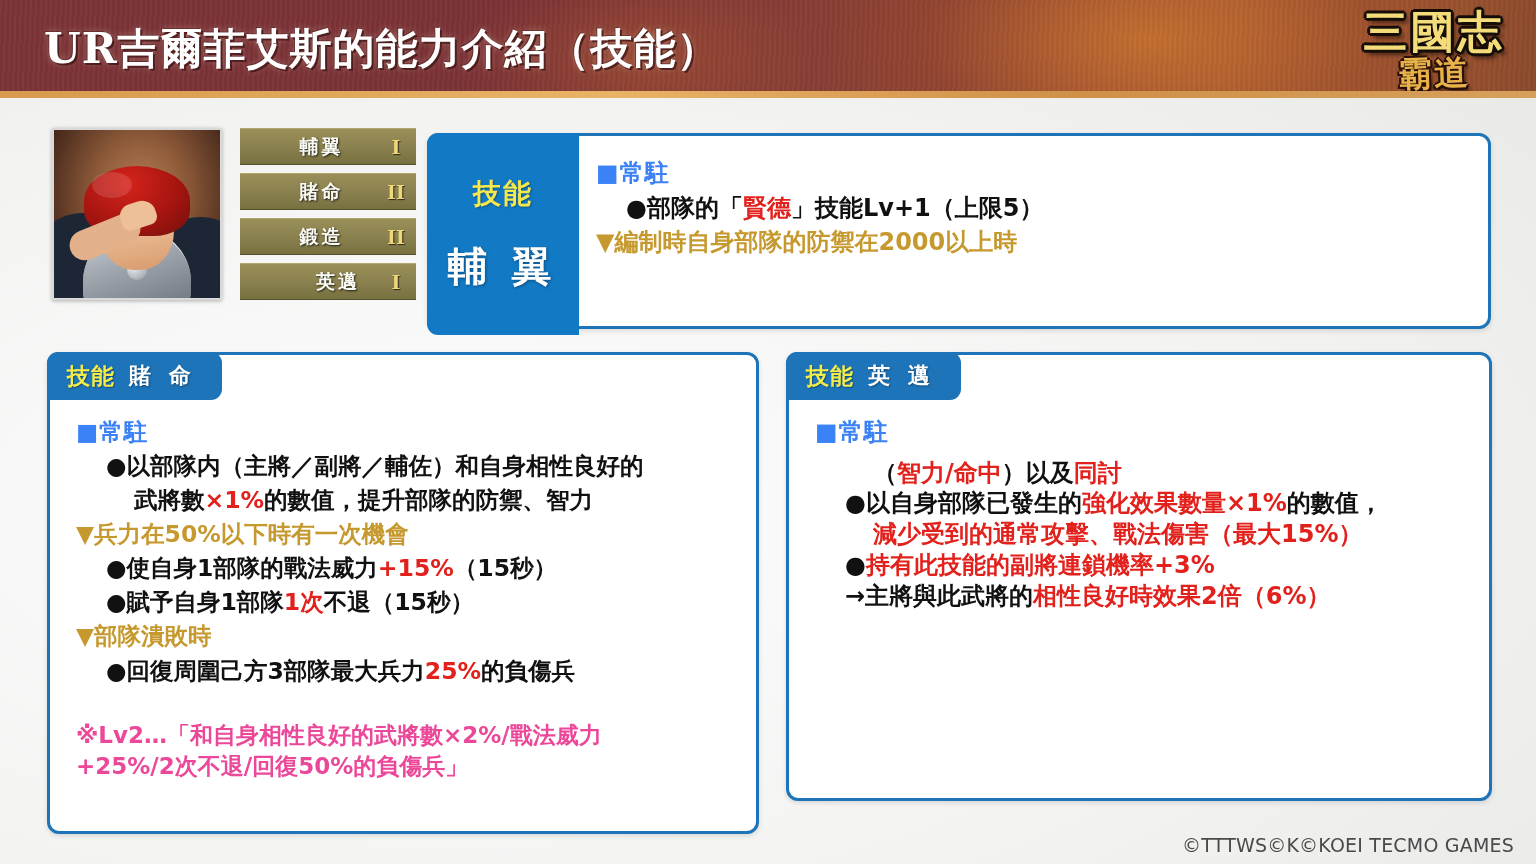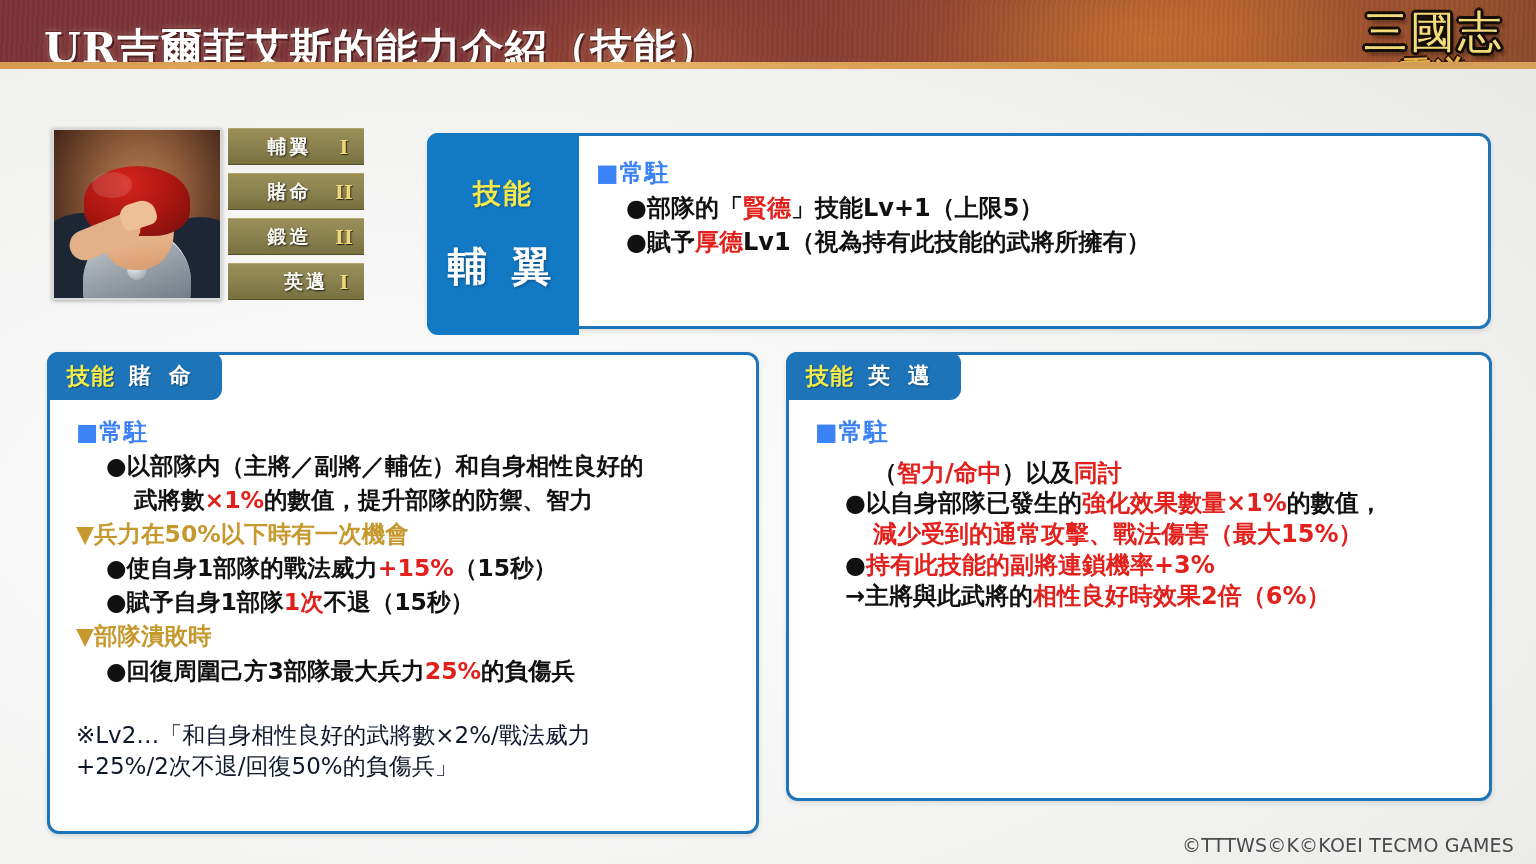--- a/index.html
+++ b/index.html
@@ -15,21 +15,21 @@
   }
 
   
   #top-strip {
     position: absolute; left: 0; top: 0; width: 1536px; height: 4px;
     background: linear-gradient(90deg,#6b2b2b 0%,#6b2b2b 43%,#3c6ea8 44%,#e9e9e9 46%,#f6f6f6 52%,#6b2b2b 53%,#6b2b2b 100%);
   }
 
   
   #header {
-    position: absolute; left: 0; top: 0; width: 1536px; height: 69px;
+    position: absolute; left: 0; top: 0; width: 1536px; height: 98px;
     background:
       radial-gradient(ellipse 420px 190px at 1150px 40px, rgba(196,110,48,.95) 0%, rgba(150,70,45,.45) 55%, rgba(0,0,0,0) 78%),
       radial-gradient(ellipse 260px 130px at 640px 60px, rgba(170,86,50,.55) 0%, rgba(0,0,0,0) 70%),
       linear-gradient(100deg,#7c3438 0%, #7b3236 35%, #8e4434 62%, #b4642f 80%, #8c4a2d 100%);
     overflow: hidden;
   }
   #header::after{
     content:""; position:absolute; left:0; bottom:0; width:100%; height:7px;
     background: linear-gradient(90deg,#d79a4e,#e9b366 40%,#cf9048 70%,#d7a05a);
     box-shadow: 0 1px 2px rgba(0,0,0,.25);
@@ -50,21 +50,21 @@
     white-space: nowrap;
   }
 
   
   #logo {
     position: absolute; right: 12px; top: 2px; width: 180px; height: 132px;
     text-align: center; line-height: 1;
   }
   #logo .lg-main{
     display:block; font-family:"DejaVu Serif","Liberation Serif",serif;
-    font-size: 44px; font-weight: 400; letter-spacing: 3px; margin-top: 8px;
+    font-size: 44px; font-weight: 700; letter-spacing: 3px; margin-top: 8px;
     color:#f5dc7a;
     text-shadow: 0 0 0 #000, 3px 0 0 #140d08, -3px 0 0 #140d08, 0 3px 0 #140d08,
                  0 -3px 0 #140d08, 2px 2px 0 #140d08, -2px 2px 0 #140d08,
                  2px -2px 0 #140d08, -2px -2px 0 #140d08, 4px 5px 4px rgba(0,0,0,.6);
   }
   #logo .lg-sub{
     display:block; font-family:"DejaVu Serif","Liberation Serif",serif;
     font-size: 34px; font-weight: 700; letter-spacing: 2px; margin-top: 2px;
     color:#e8b24a;
     text-shadow: 2px 0 0 #2a1008, -2px 0 0 #2a1008, 0 2px 0 #2a1008, 0 -2px 0 #2a1008,
@@ -104,21 +104,21 @@
     background: radial-gradient(ellipse at 40% 25%, #d5241c 0%, #a81510 55%, #71100c 100%); }
   .pt-hair::after{ content:""; position:absolute; left:8px; top:6px; width:40px; height:26px;
     border-radius:50%; background:rgba(255,255,255,.13); }
   .pt-arm{ position:absolute; left:14px; top:92px; width:74px; height:30px;
     background:#e2b089; border-radius:16px; transform:rotate(-22deg); }
   .pt-hand{ position:absolute; left:66px; top:72px; width:36px; height:26px;
     background:#edc098; border-radius:12px 14px 8px 8px; transform:rotate(-18deg); }
 
   
   #skill-list {
-    position: absolute; left: 228px; top: 128px; width: 136px; height: 172px;
+    position: absolute; left: 240px; top: 128px; width: 176px; height: 172px;
   }
   .sl-row {
     position: relative; height: 37px; margin-bottom: 8px;
     background: linear-gradient(180deg,#9a8f58 0%, #8b8250 48%, #77703f 100%);
     border-top: 1px solid #b2a66c; border-bottom: 1px solid #55512c;
     display: flex; align-items: center; justify-content: space-between;
     padding: 0 9px 0 0;
   }
   .sl-row:last-child{ margin-bottom: 0; padding-left: 33px; }
   .sl-name{
@@ -191,21 +191,21 @@
     color:#3b82f6; font-size: 23px; letter-spacing:1px; margin-bottom:2px;
   }
   .l-cond{          
     color:#c6992e; font-size: 23px; letter-spacing:0px;
   }
   .l-bullet{ font-size: 23px; }
   .l-indent1{ padding-left: 30px; }
   .l-indent2{ padding-left: 58px; }
   .red{ color:#e2211c; }
   .note{
-    color:#0f172a; font-size: 23px; font-weight:400; line-height:1.35;
+    color:#ec4899; font-size: 23px; font-weight:700; line-height:1.35;
     font-family:"DejaVu Sans","Liberation Sans",sans-serif; white-space: nowrap;
   }
 
   
   #fuyi-body .line{ font-size: 24px; }
   #card-duming .line{ font-size: 23.5px; }
   #card-duming .line + .line{ margin-top: 4px; }
   #card-yingmai .line{ font-size: 24px; }
   #card-yingmai .line + .line{ }
   #fuyi-body .line + .line{ margin-top: 4px; }
@@ -266,21 +266,21 @@
 </div>
 
 <div class="card" id="card-fuyi">
   <div id="fuyi-side">
     <span class="fs-kind">技能</span>
     <span class="fs-name">輔 翼</span>
   </div>
   <div id="fuyi-body">
     <div class="line l-head">■常駐</div>
     <div class="line l-bullet l-indent1"><span>●部隊的「</span><span class="red">賢德</span><span>」技能Lv+1（上限5）</span></div>
-    <div class="line l-bullet l-indent1"><span>●賦予</span><span class="red">厚德</span><span>Lv1（視為持有此技能的武將所擁有）</span></div>
+    <div class="line l-cond">▼編制時自身部隊的防禦在2000以上時</div>
   </div>
 </div>
 
 <div class="card" id="card-duming">
   <div class="card-tab">
     <span class="tab-kind">技能</span>
     <span class="tab-name">賭 命</span>
   </div>
   <div class="card-body">
     <div class="line l-head">■常駐</div>

